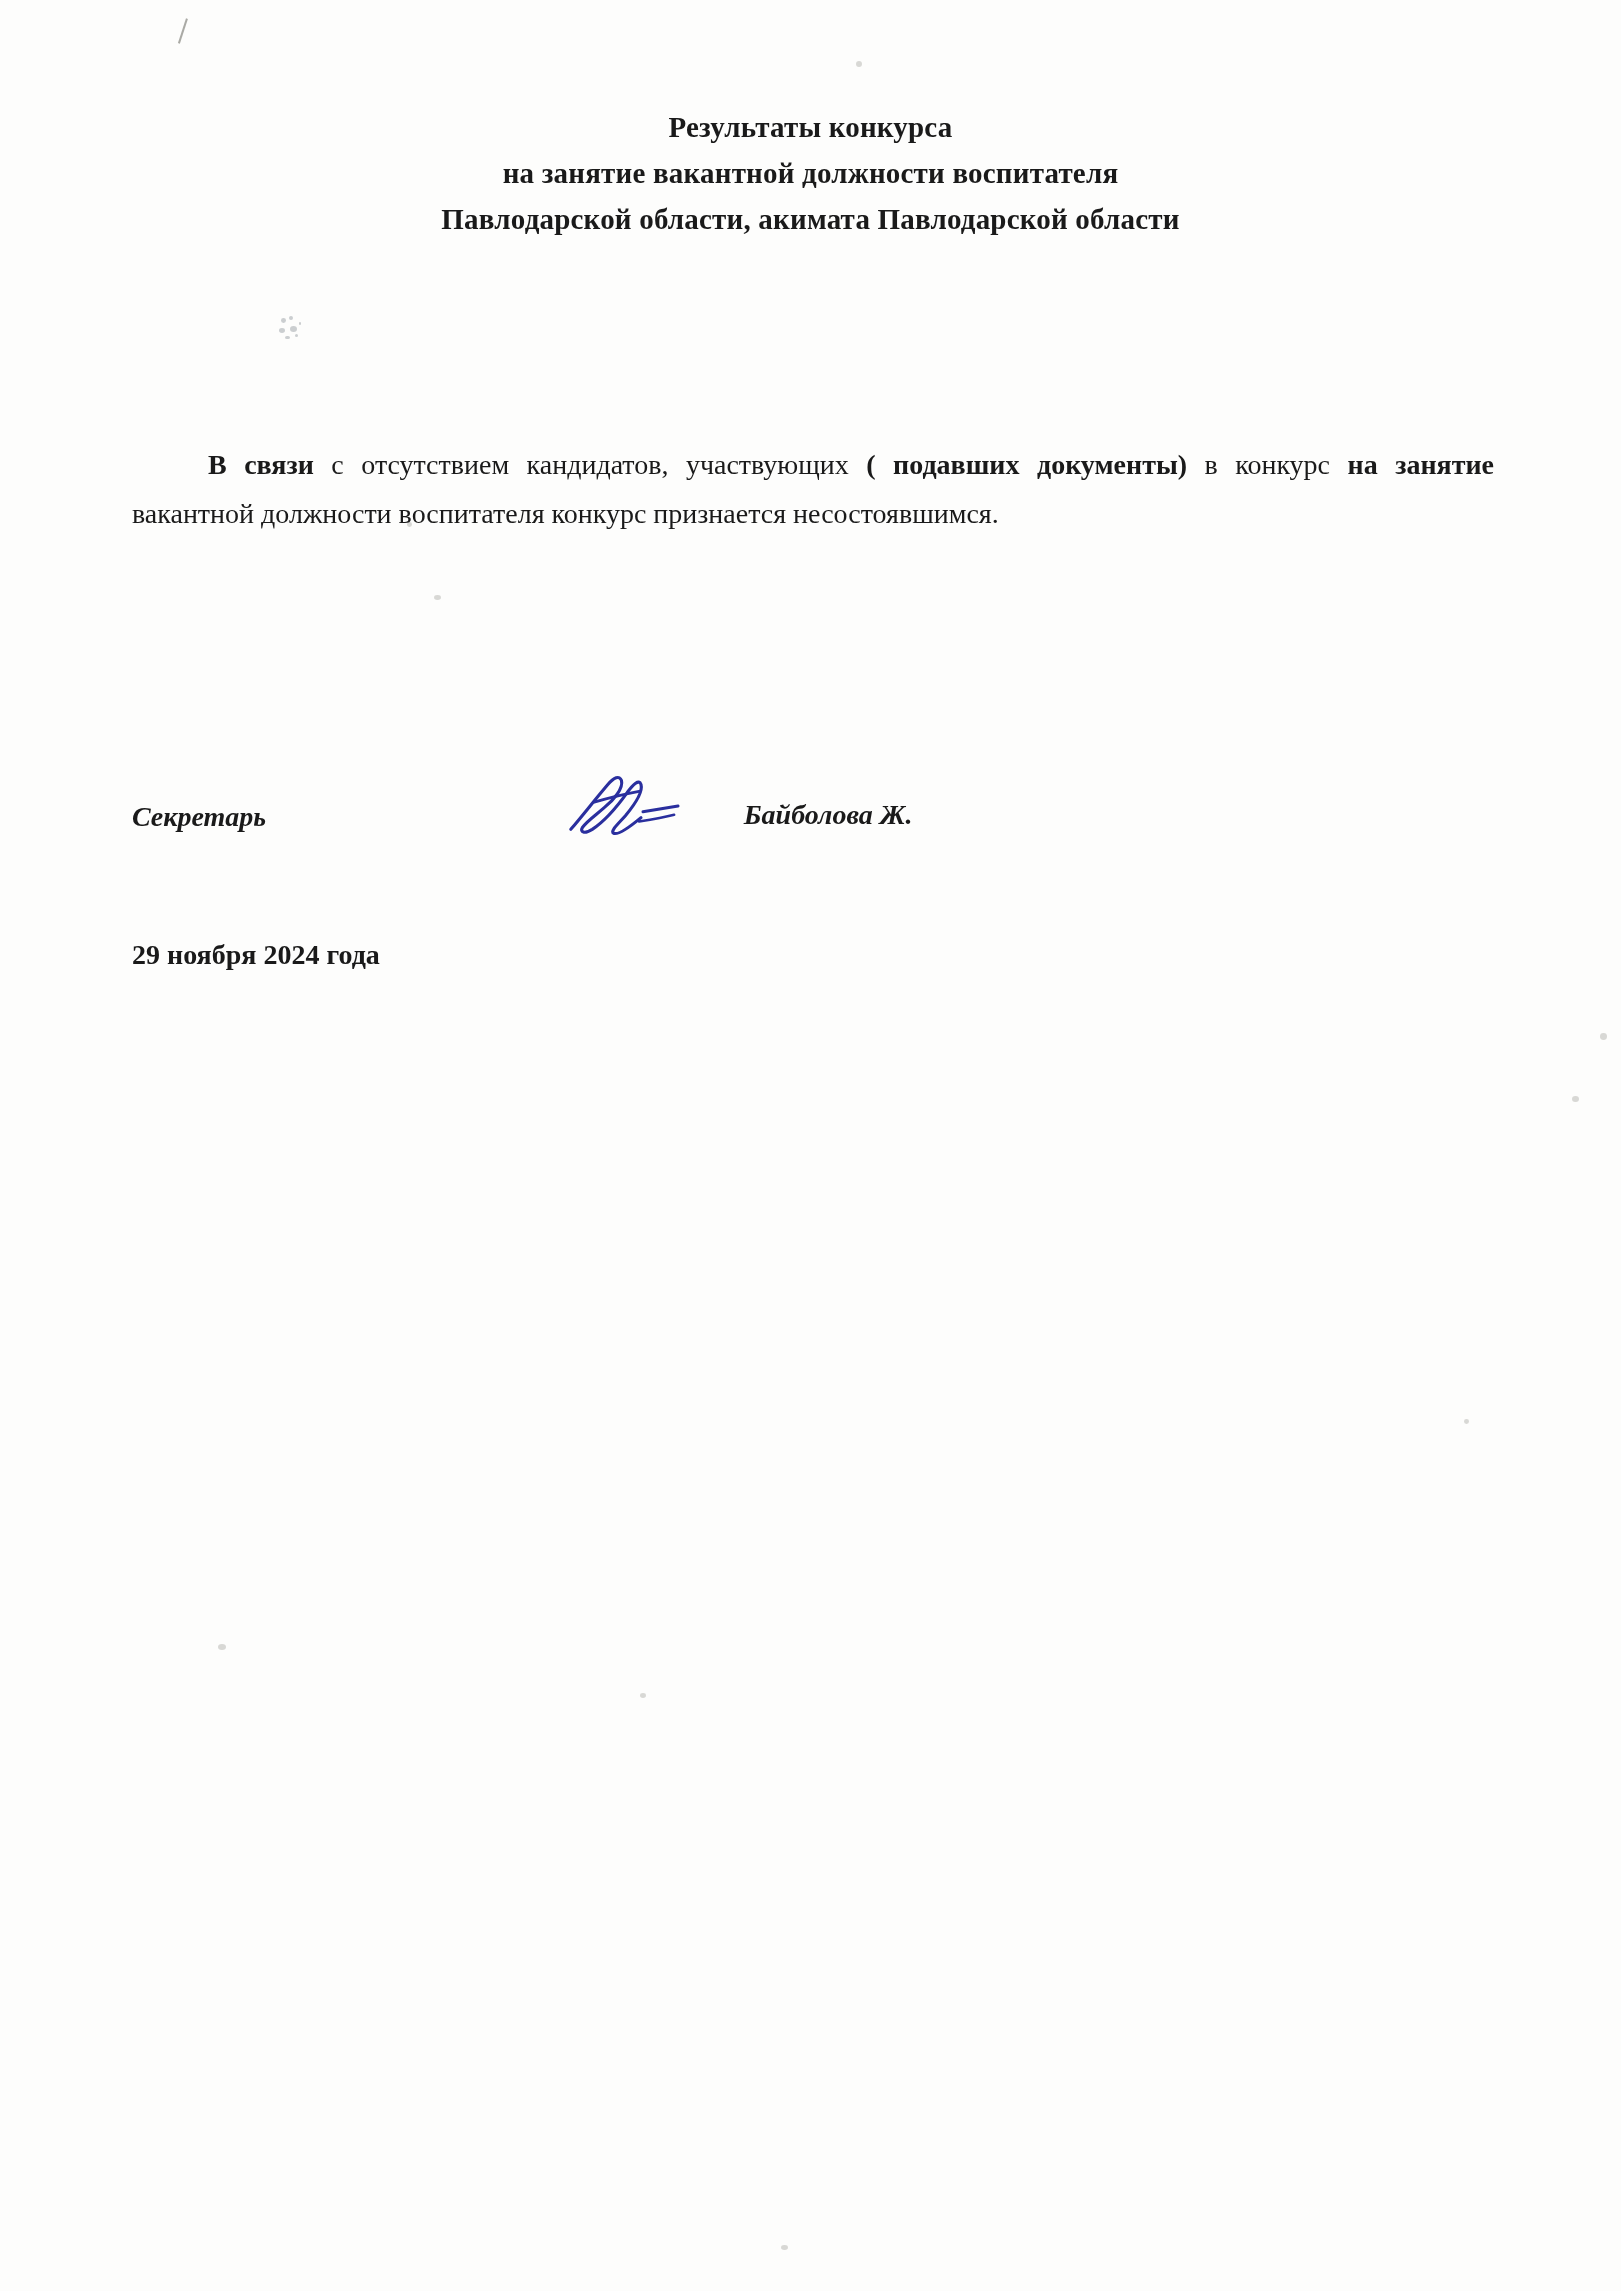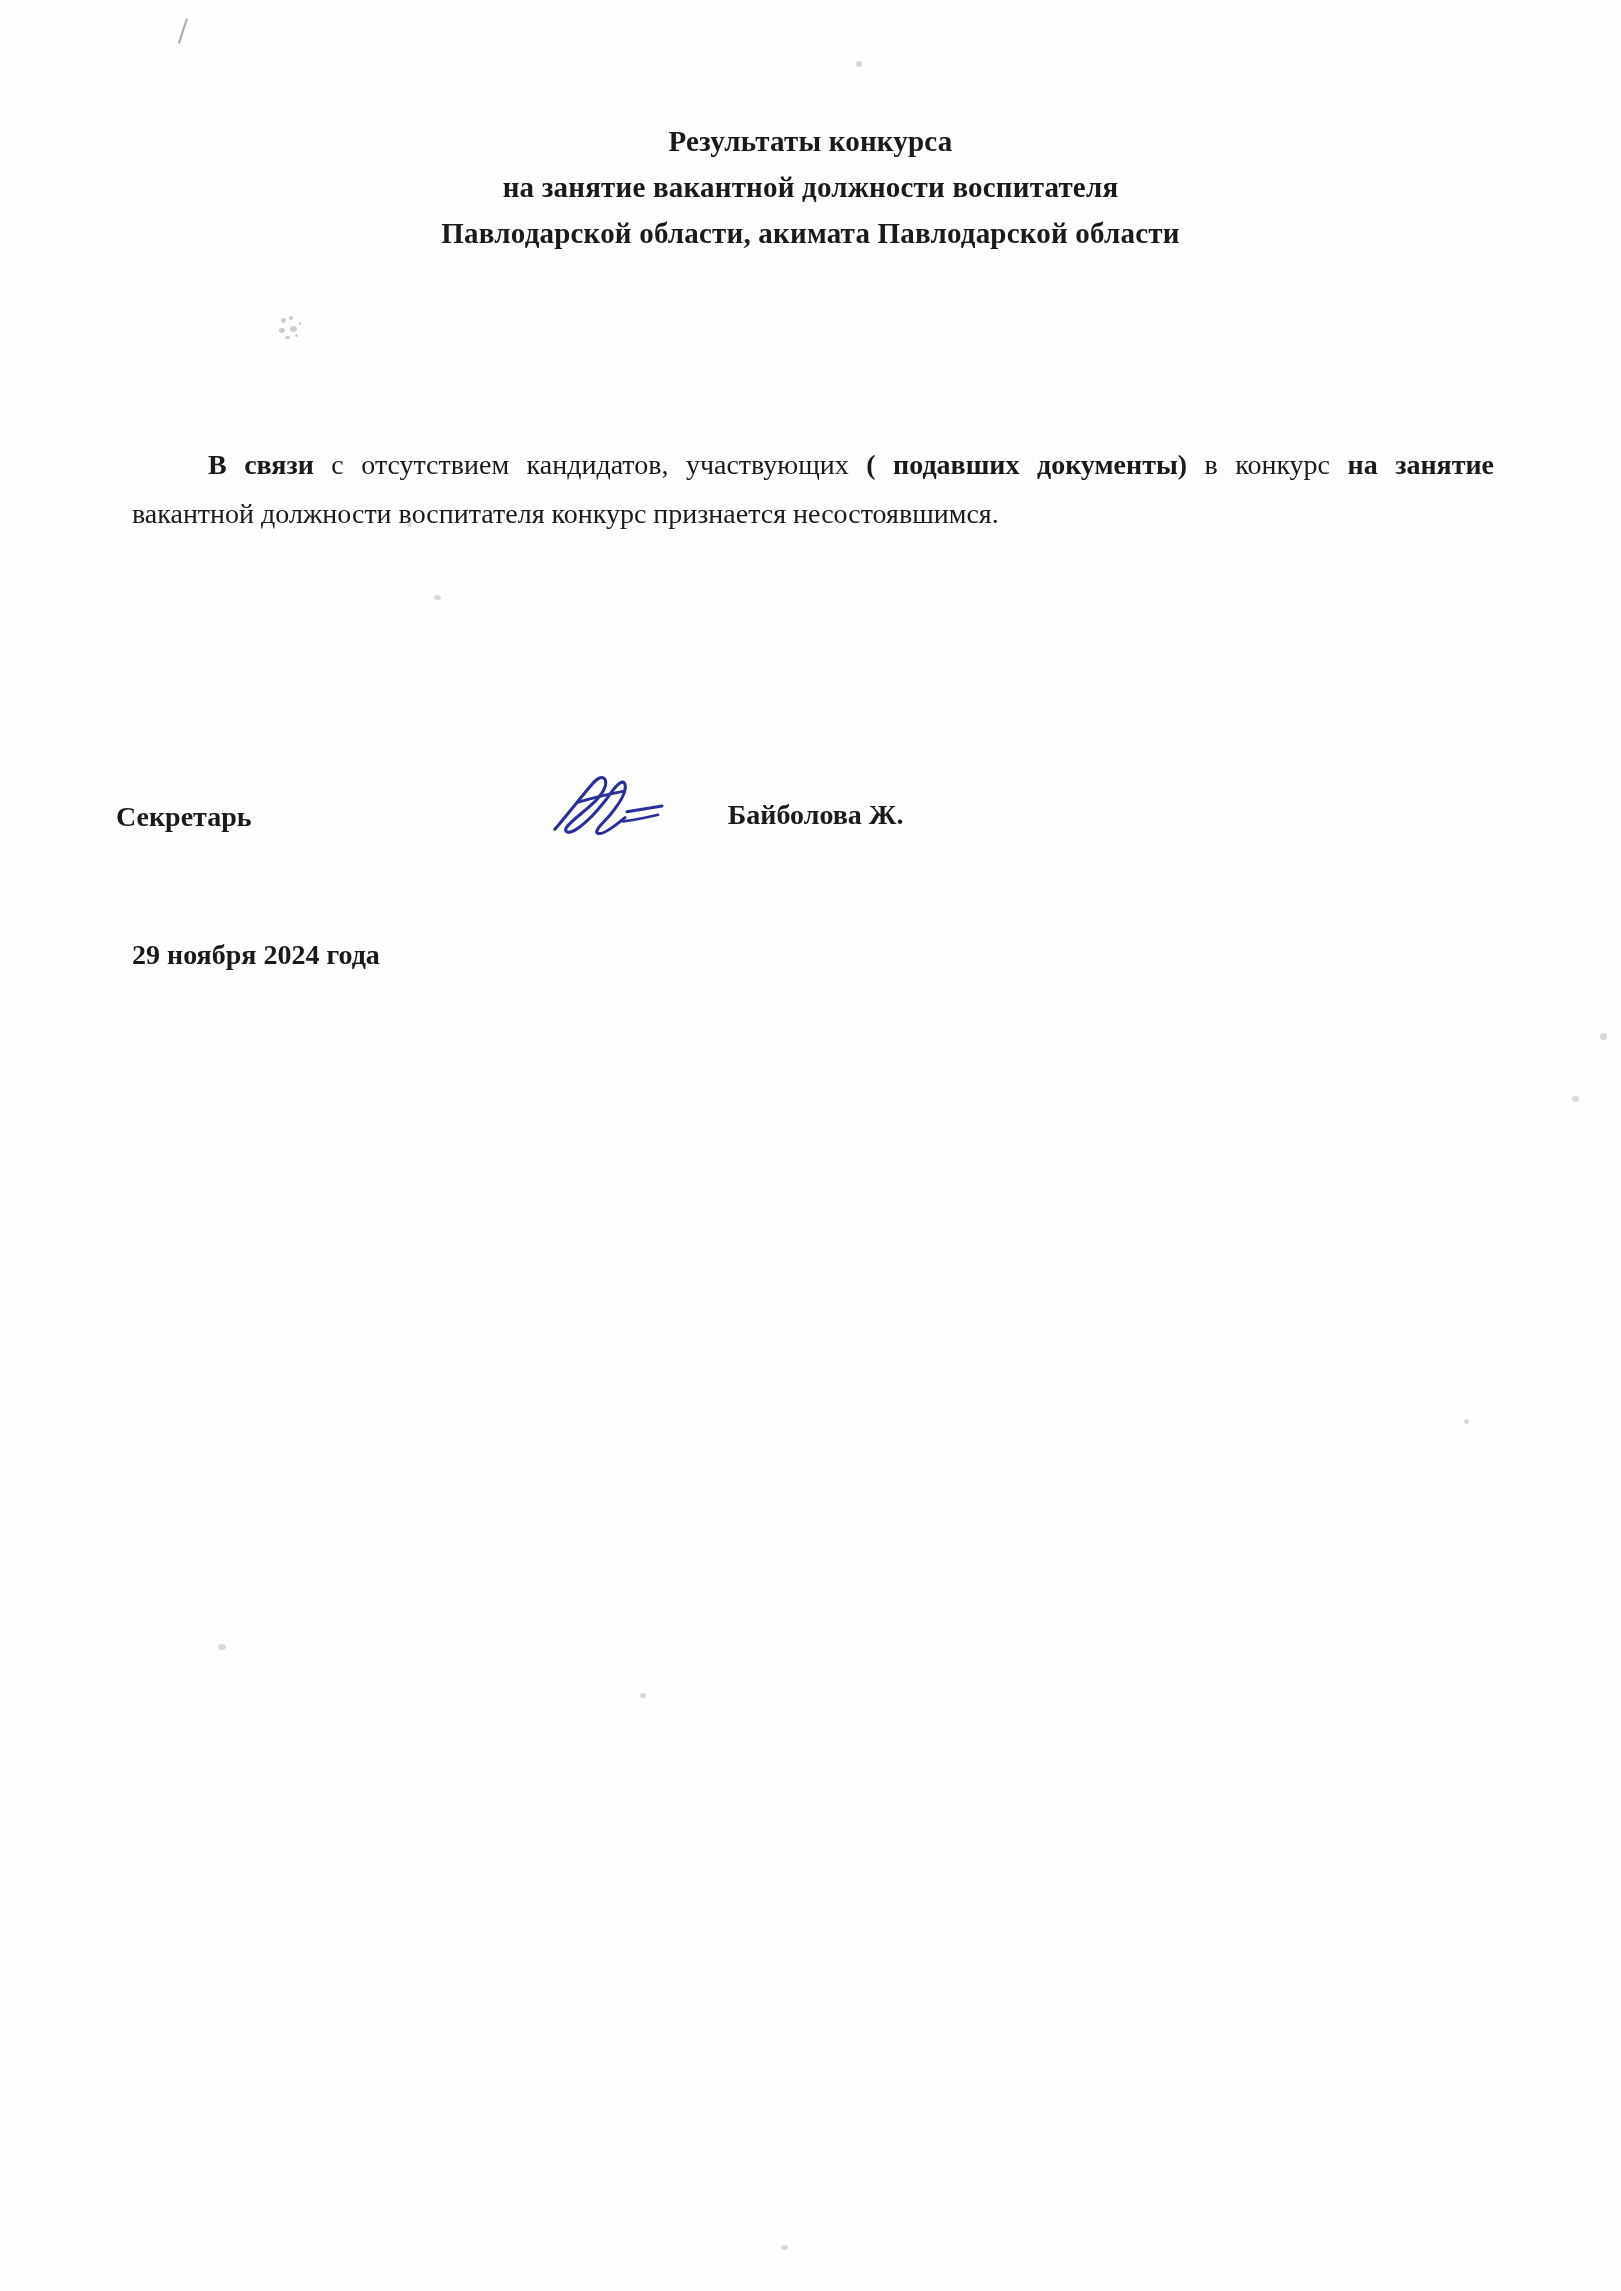--- a/index.html
+++ b/index.html
@@ -39,21 +39,21 @@
   }
   .smudge i {
     position: absolute;
     display: block;
     background: #9aa0a6;
     border-radius: 50%;
   }
 
   .title-block {
     position: absolute;
-    top: 118px;
+    top: 104px;
     left: 0;
     width: 1621px;
     text-align: center;
     font-weight: bold;
     font-size: 29px;
     line-height: 46px;
     letter-spacing: 0.2px;
   }
   .title-block .line {
     display: block;
@@ -73,25 +73,26 @@
   .body-par .b {
     font-weight: normal;
   }
   .body-par .n {
     font-weight: bold;
   }
 
   .signature-block {
     position: absolute;
     top: 770px;
-    left: 116px;
+    left: 132px;
     width: 1176px;
     font-size: 28px;
     font-weight: bold;
     line-height: 44px;
+    font-style: italic;
   }
   .sig-row {
     display: flex;
     align-items: flex-end;
   }
   .sig-role {
     width: 421px;
   }
   .sig-role .r1 { display: block; }
   .sig-role .r2 { display: block; }

